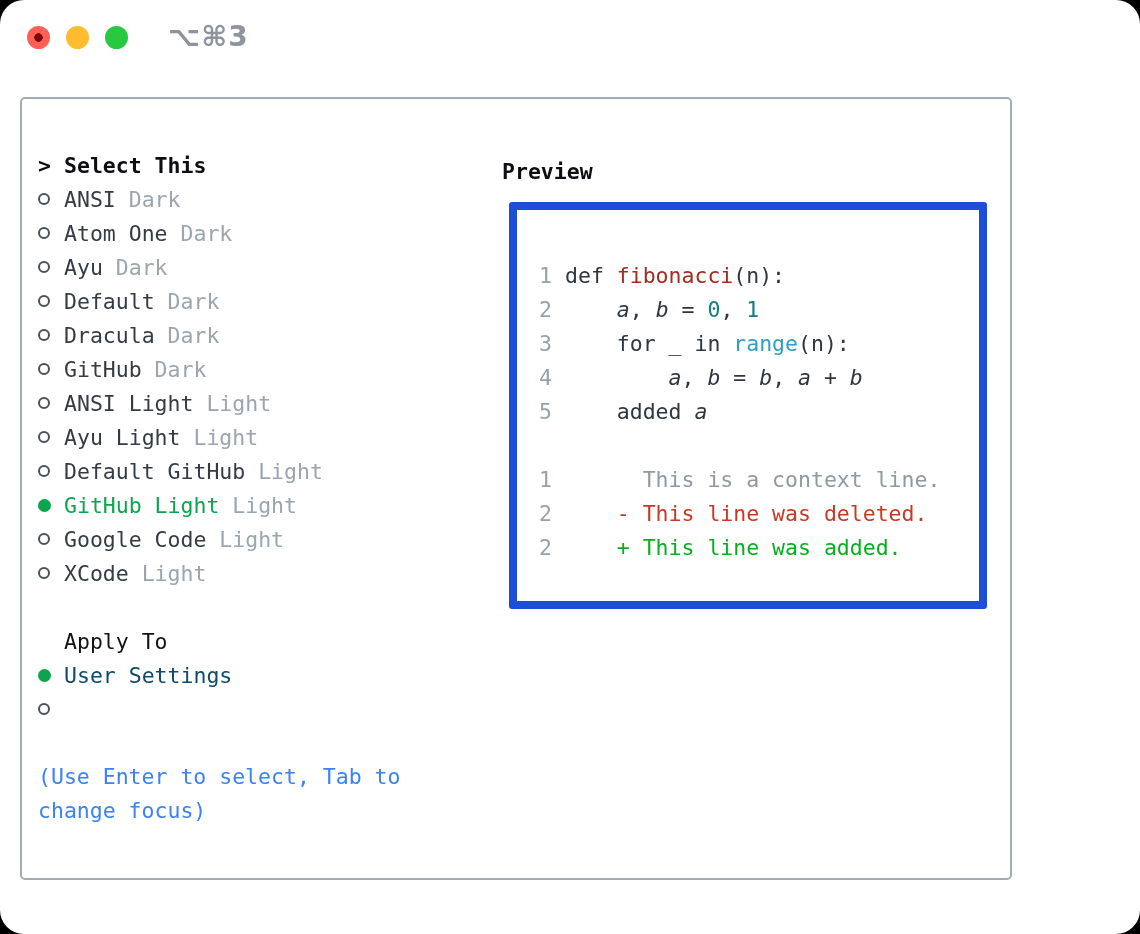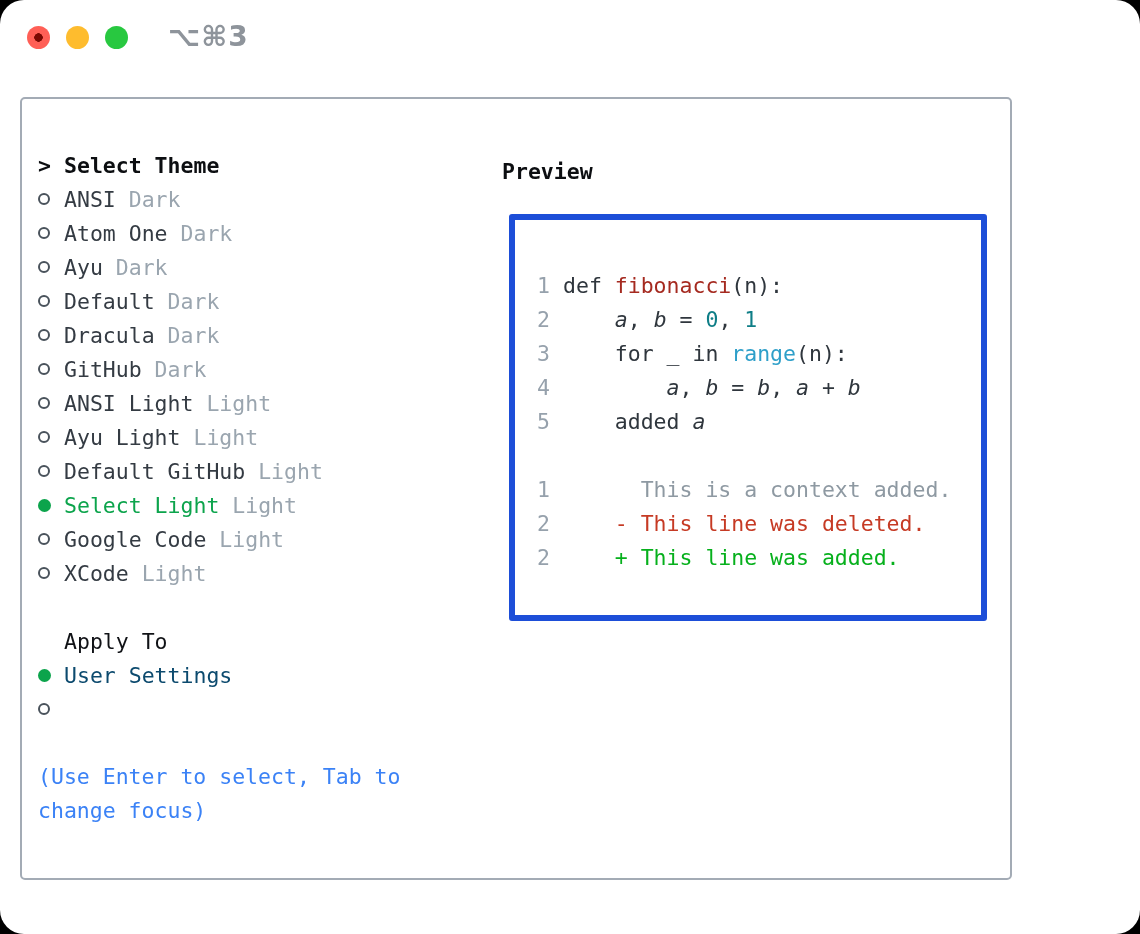--- a/index.html
+++ b/index.html
@@ -29,22 +29,22 @@
   .theme-tag{color:#9aa5af;}
   .apply-label{color:#101216;}
   .apply-name{color:#343b43;}
   .apply-name.selected{color:#0c4a6e;}
   .spacer{height:34px;}
   .hint{margin-top:0;width:420px;line-height:34px;color:#3b82f6;white-space:normal;}
   
   .preview-title{position:absolute;left:480px;top:56px;height:34px;line-height:34px;
                  font-size:21.5px;font-weight:bold;color:#0c0e11;}
   .preview-box{position:absolute;left:487px;top:103px;width:478px;height:407px;
-               border:6px solid #1d4ed8;border-radius:3px;box-sizing:border-box;
-               padding:49px 10px 0 22px;overflow:hidden;margin-top:12px;}
+               border:8px solid #1d4ed8;border-radius:3px;box-sizing:border-box;
+               padding:49px 10px 0 22px;overflow:hidden;}
   .pline{height:34px;line-height:34px;font-size:21.5px;white-space:pre;}
   .lnum{display:inline-block;width:26px;color:#96a1ac;}
   .diff-block{margin-top:34px;}
   .tok-plain{color:#2f363d;}
   .tok-keyword{color:#2f363d;}
   .tok-function{color:#a52a20;}
   .tok-number{color:#0f7e87;}
   .tok-builtin{color:#2e9fc9;}
   .tok-variable{color:#2f363d;font-style:italic;}
   .diff-context{color:#8e99a2;}
@@ -61,34 +61,34 @@
     <span class="light min"></span>
     <span class="light max"></span>
     <span class="win-title">⌥⌘3</span>
   </div>
 
   <div class="panel">
 
     <div class="left-col">
       <div class="row">
         <span class="marker prompt">&gt;</span>
-        <span class="hdr">Select Theme</span>
+        <span class="hdr">Select This</span>
       </div>
 
       <div id="theme-list">
           <div class="row"><span class="marker"><span class="circle"></span></span><span class="theme-name">ANSI</span><span class="theme-tag"> Dark</span></div>
           <div class="row"><span class="marker"><span class="circle"></span></span><span class="theme-name">Atom One</span><span class="theme-tag"> Dark</span></div>
           <div class="row"><span class="marker"><span class="circle"></span></span><span class="theme-name">Ayu</span><span class="theme-tag"> Dark</span></div>
           <div class="row"><span class="marker"><span class="circle"></span></span><span class="theme-name">Default</span><span class="theme-tag"> Dark</span></div>
           <div class="row"><span class="marker"><span class="circle"></span></span><span class="theme-name">Dracula</span><span class="theme-tag"> Dark</span></div>
           <div class="row"><span class="marker"><span class="circle"></span></span><span class="theme-name">GitHub</span><span class="theme-tag"> Dark</span></div>
           <div class="row"><span class="marker"><span class="circle"></span></span><span class="theme-name">ANSI Light</span><span class="theme-tag"> Light</span></div>
           <div class="row"><span class="marker"><span class="circle"></span></span><span class="theme-name">Ayu Light</span><span class="theme-tag"> Light</span></div>
           <div class="row"><span class="marker"><span class="circle"></span></span><span class="theme-name">Default GitHub</span><span class="theme-tag"> Light</span></div>
-          <div class="row"><span class="marker"><span class="circle filled"></span></span><span class="theme-name selected">Select Light</span><span class="theme-tag"> Light</span></div>
+          <div class="row"><span class="marker"><span class="circle filled"></span></span><span class="theme-name selected">GitHub Light</span><span class="theme-tag"> Light</span></div>
           <div class="row"><span class="marker"><span class="circle"></span></span><span class="theme-name">Google Code</span><span class="theme-tag"> Light</span></div>
           <div class="row"><span class="marker"><span class="circle"></span></span><span class="theme-name">XCode</span><span class="theme-tag"> Light</span></div>
         </div>
 
       <div class="spacer"></div>
 
       <div class="row">
         <span class="marker"></span>
         <span class="apply-label">Apply To</span>
       </div>
@@ -107,20 +107,20 @@
 
     <div class="preview-box">
       <div id="code-block">
           <div class="pline"><span class="lnum">1</span><span class="tok-keyword">def </span><span class="tok-function">fibonacci</span><span class="tok-plain">(n):</span></div>
           <div class="pline"><span class="lnum">2</span><span class="tok-plain">    </span><span class="tok-variable">a</span><span class="tok-plain">, </span><span class="tok-variable">b</span><span class="tok-plain"> = </span><span class="tok-number">0</span><span class="tok-plain">, </span><span class="tok-number">1</span></div>
           <div class="pline"><span class="lnum">3</span><span class="tok-keyword">    for _ in </span><span class="tok-builtin">range</span><span class="tok-plain">(n):</span></div>
           <div class="pline"><span class="lnum">4</span><span class="tok-plain">        </span><span class="tok-variable">a</span><span class="tok-plain">, </span><span class="tok-variable">b</span><span class="tok-plain"> = </span><span class="tok-variable">b</span><span class="tok-plain">, </span><span class="tok-variable">a</span><span class="tok-plain"> + </span><span class="tok-variable">b</span></div>
           <div class="pline"><span class="lnum">5</span><span class="tok-keyword">    added </span><span class="tok-variable">a</span></div>
         </div>
       <div id="diff-block" class="diff-block">
-          <div class="pline"><span class="lnum">1</span><span class="diff-context">      This is a context added.</span></div>
+          <div class="pline"><span class="lnum">1</span><span class="diff-context">      This is a context line.</span></div>
           <div class="pline"><span class="lnum">2</span><span class="diff-deleted">    - This line was deleted.</span></div>
           <div class="pline"><span class="lnum">2</span><span class="diff-added">    + This line was added.</span></div>
         </div>
     </div>
 
   </div>
 </div>
 
 </body></html>

